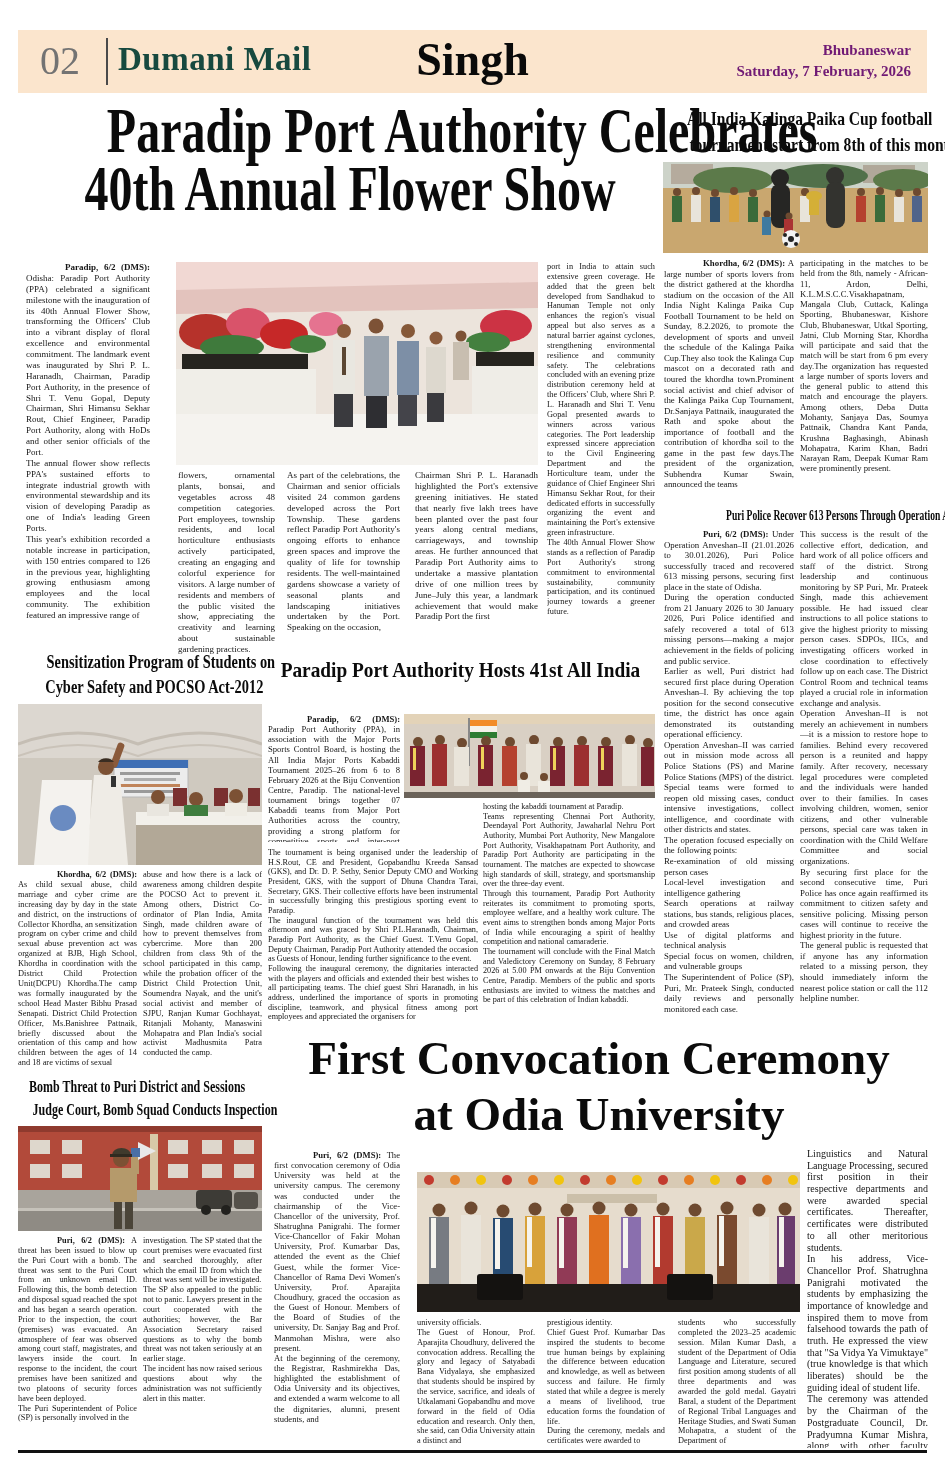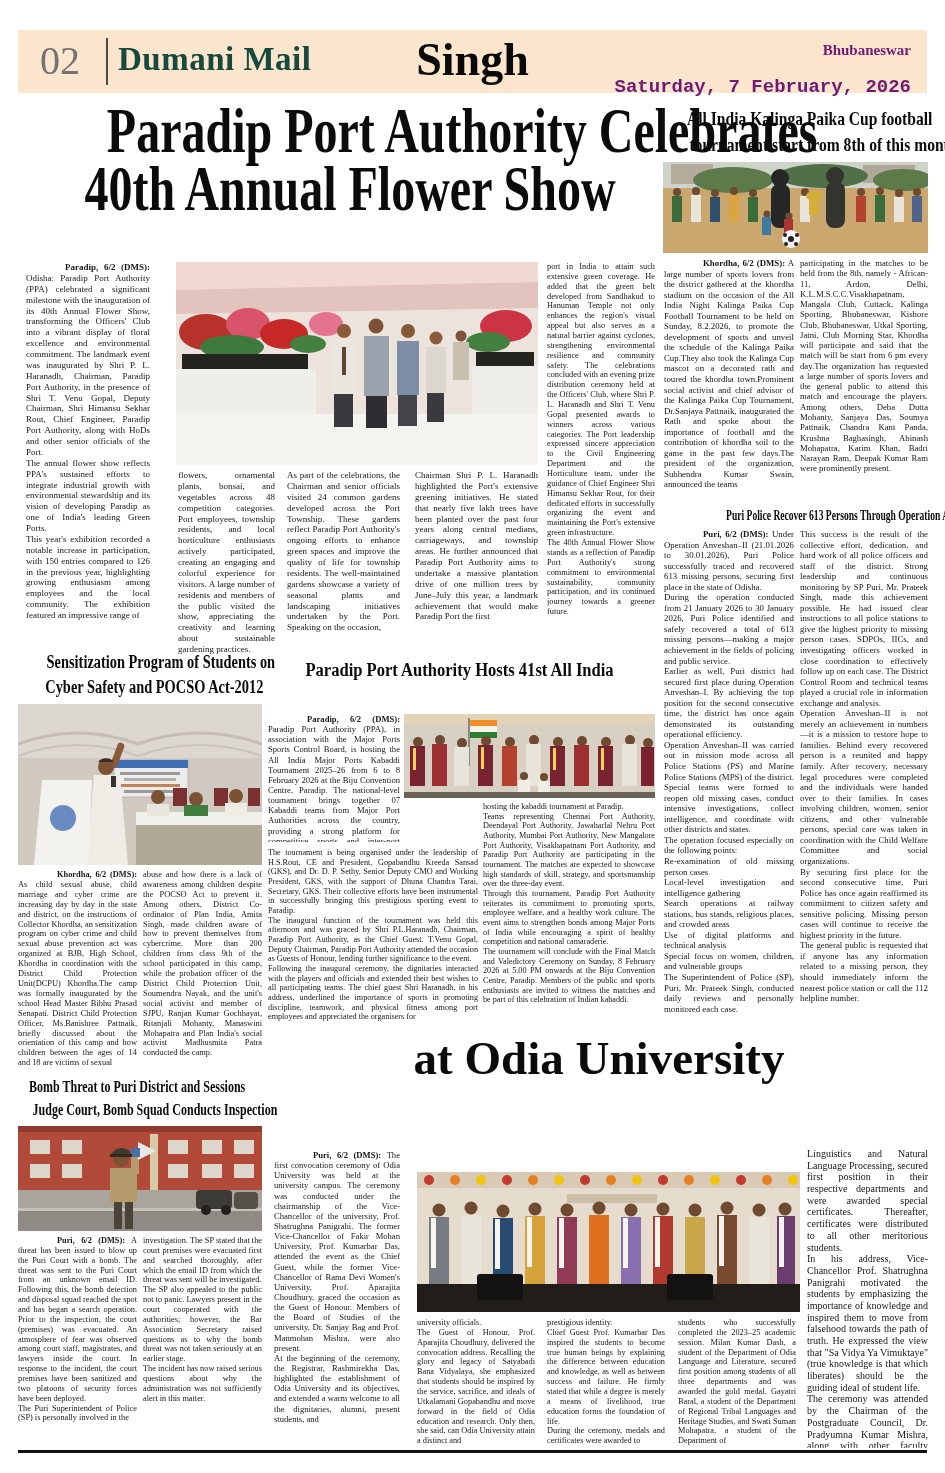--- a/index.html
+++ b/index.html
@@ -7,34 +7,34 @@
        font-family:"Liberation Serif",serif;color:#141414;}
   .abs{position:absolute;}
   
   .band{background:#fbe5cd;}
   .pgnum{font-family:"Liberation Serif",serif;font-size:40px;color:#737373;font-weight:400;}
   .vrule{width:2px;background:#4a4a4a;}
   .mast{font-size:33px;font-weight:700;color:#17493f;letter-spacing:.5px;}
   .sect{font-size:46px;font-weight:700;color:#0a0a0a;text-align:center;}
   .hdr-right{text-align:right;font-weight:700;color:#701a75;}
   .hdr-right .city{font-size:15px;}
-  .hdr-right .date{font-size:19px;margin-top:17px;font-family:Liberation Mono, monospace;}
+  .hdr-right .date{font-size:15px;margin-top:4px;}
   
   .hl{text-align:center;font-weight:700;color:#0b0b0b;font-family:"Liberation Serif",serif;}
   .hl .ln{display:block;white-space:nowrap;}
   .hspan{display:inline-block;white-space:nowrap;}
   .cx66{transform:scaleX(.66);transform-origin:center;}
   .cx80{transform:scale(.80,1.05);transform-origin:center;}
   .cx82{transform:scaleX(.82);transform-origin:center;}
   .cx92{transform:scaleX(.92);transform-origin:center;}
   .hl-flower{font-size:60px;line-height:58px;}
   .hl-kalinga{font-size:19px;line-height:26px;}
   .hl-puri{font-size:14.5px;line-height:20px;}
   .hl-sens{font-size:18px;line-height:25px;}
-  .hl-kab{font-size:18px;line-height:28px;}
+  .hl-kab{font-size:21px;line-height:28px;}
   .hl-bomb{font-size:15px;line-height:23px;}
   .hl-conv{font-size:47px;line-height:56px;}
   
   .bt{font-family:"Liberation Serif",serif;text-align:justify;white-space:pre-line;
       color:#161616;overflow:hidden;}
   .dl{font-weight:700;padding-left:39px;}
   .f90{font-size:9px;line-height:1.21;}
   .f88{font-size:8.8px;line-height:1.2;}
   .f87{font-size:8.7px;line-height:1.18;}
   .f86{font-size:8.6px;line-height:1.18;}
@@ -330,20 +330,21 @@
   </svg>
 </div>
 
 <div class="abs bt f83" style="left:18px;top:1236px;width:119px;height:208px;"><b class="dl">Puri, 6/2 (DMS):</b> <span>A threat has been issued to blow up the Puri Court with a bomb. The threat was sent to the Puri Court from an unknown email ID. Following this, the bomb detection and disposal squad reached the spot and has began a search operation. Prior to the inspection, the court (premises) was evacuated. An atmosphere of fear was observed among court staff, magistrates, and lawyers inside the court. In response to the incident, the court premises have been sanitized and two platoons of security forces have been deployed.
 The Puri Superintendent of Police (SP) is personally involved in the</span></div>
 <div class="abs bt f83" style="left:143px;top:1236px;width:119px;height:208px;"><span>investigation. The SP stated that the court premises were evacuated first and searched thoroughly, after which the email ID from which the threat was sent will be investigated.
 The SP also appealed to the public not to panic. Lawyers present in the court cooperated with the authorities; however, the Bar Association Secretary raised questions as to why the bomb threat was not taken seriously at an earlier stage.
 The incident has now raised serious questions about why the administration was not sufficiently alert in this matter.</span></div>
 
 <div class="abs hl hl-conv" style="left:270px;top:1030px;width:658px;">
+  <span class="ln">First Convocation Ceremony</span>
   <span class="ln">at Odia University</span>
 </div>
 
 <div class="abs bt f86" style="left:274px;top:1150px;width:126px;height:296px;"><b class="dl">Puri, 6/2 (DMS):</b> <span>The first convocation ceremony of Odia University was held at the university campus. The ceremony was conducted under the chairmanship of the Vice-Chancellor of the university, Prof. Shatrughna Panigrahi. The former Vice-Chancellor of Fakir Mohan University, Prof. Kumarbar Das, attended the event as the Chief Guest, while the former Vice-Chancellor of Rama Devi Women's University, Prof. Aparajita Choudhury, graced the occasion as the Guest of Honour. Members of the Board of Studies of the university, Dr. Sanjay Bag and Prof. Manmohan Mishra, were also present.
 At the beginning of the ceremony, the Registrar, Rashmirekha Das, highlighted the establishment of Odia University and its objectives, and extended a warm welcome to all the dignitaries, alumni, present students, and</span></div>
 
 <div class="abs photo" style="left:417px;top:1172px;width:383px;height:140px;">
   <svg viewBox="0 0 383 140" preserveAspectRatio="none">
     <rect width="383" height="140" fill="#e6dccd"></rect>
     <rect width="383" height="16" fill="#d8cab4"></rect>

